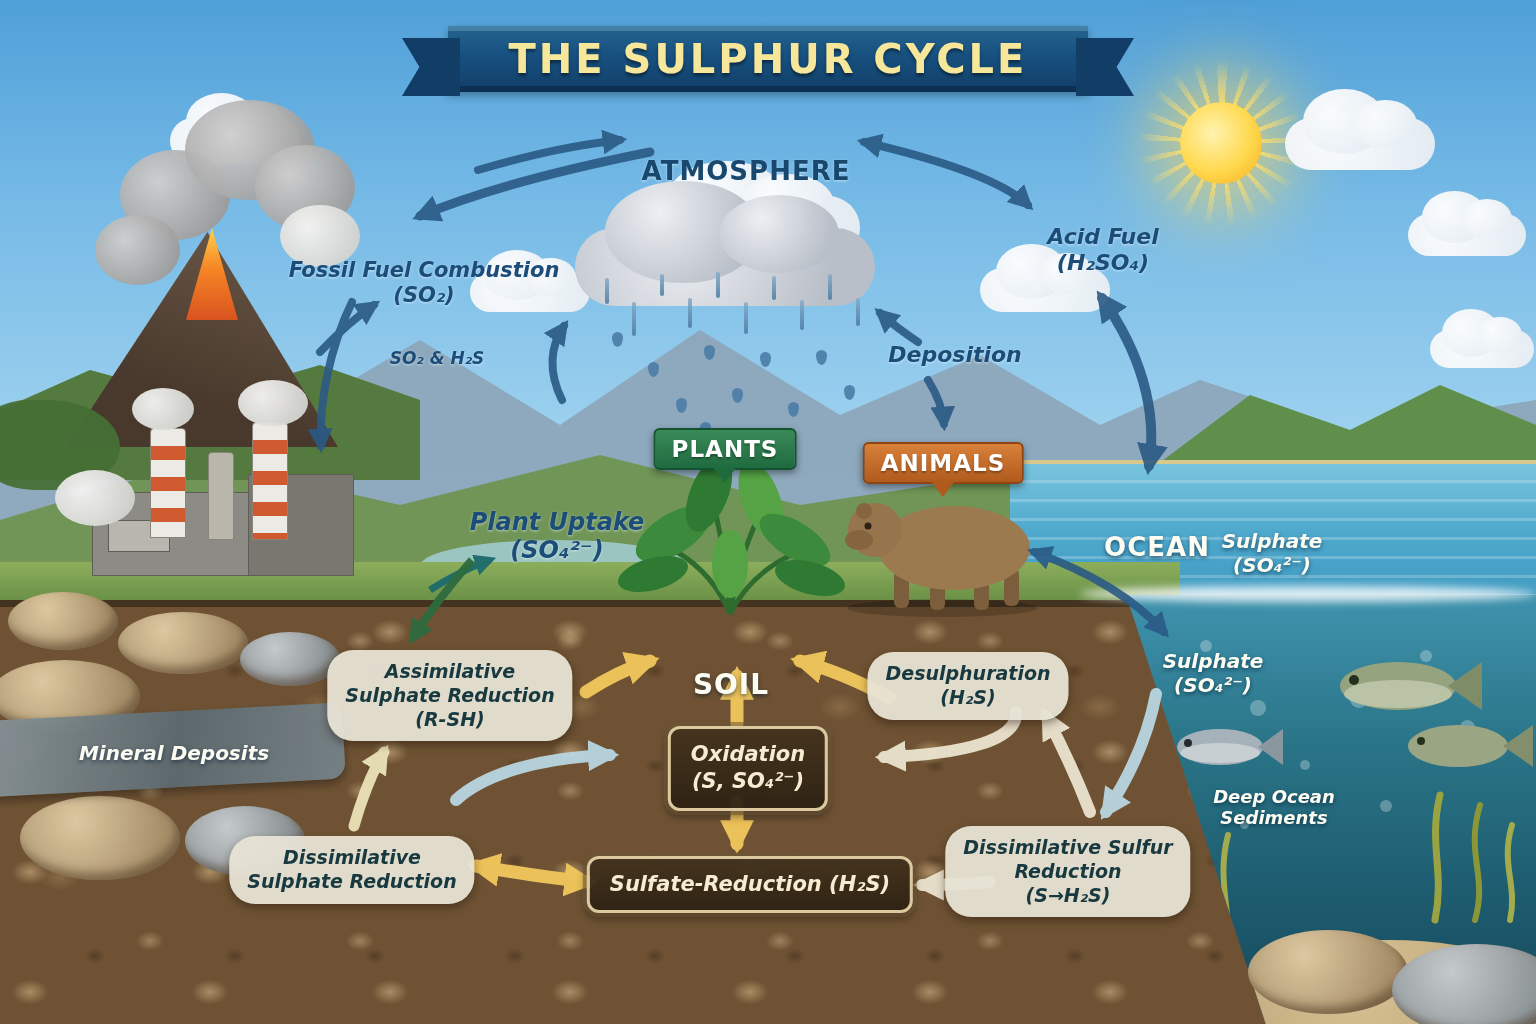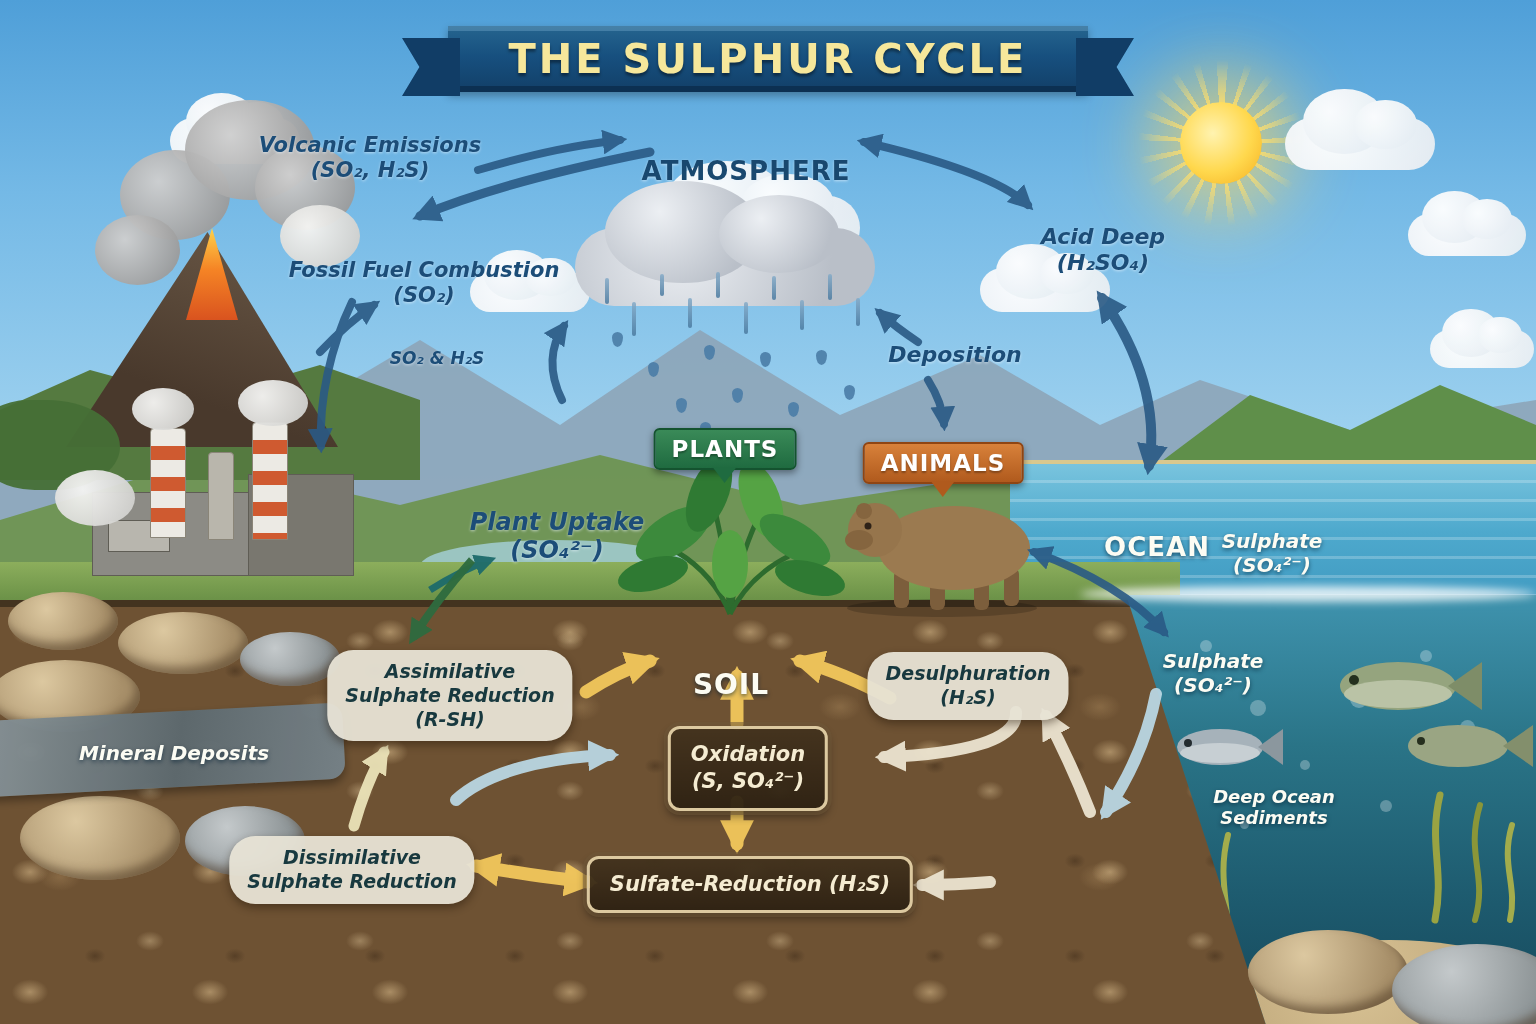--- a/index.html
+++ b/index.html
@@ -318,32 +318,28 @@
     </g>
     <path d="M354 826 C 362 798 372 772 384 752" fill="none" stroke="#ebe3b8" stroke-width="11" marker-end="url(#mPale)" opacity="0.95" stroke-linecap="round"></path>
     <g fill="none" stroke="#b9d6e2" stroke-width="12" opacity="0.95" stroke-linecap="round">
       <path d="M456 800 C 486 772 546 757 610 755" marker-end="url(#mBlue)"></path>
       <path d="M1156 694 C 1148 736 1130 776 1106 812" marker-end="url(#mBlue)"></path>
     </g>
   </svg>
 
   <div class="lbl caps" style="left:746px;top:120px;font-size:26px;color:#19486f;">ATMOSPHERE</div>
 
-  <div class="lbl" style="left:370px;top:133px;font-size:21px;">
-    <div>Volcanic Emissions</div>
-      <div>(SO₂, H₂S)</div>
-  </div>
   <div class="lbl" style="left:424px;top:258px;font-size:21px;">
     <div>Fossil Fuel Combustion</div>
       <div>(SO₂)</div>
   </div>
   <div class="lbl" style="left:437px;top:348px;font-size:17px;">SO₂ &amp; H₂S</div>
 
   <div class="lbl" style="left:1103px;top:224px;font-size:22px;">
-    <div>Acid Deep</div>
+    <div>Acid Fuel</div>
       <div>(H₂SO₄)</div>
   </div>
   <div class="lbl" style="left:955px;top:342px;font-size:22px;">Deposition</div>
 
   <div class="tag green" style="left:725px;top:428px;">PLANTS</div>
   <div class="tag orange" style="left:943px;top:442px;">ANIMALS</div>
 
   <div class="lbl" style="left:557px;top:508px;font-size:24px;">
     <div>Plant Uptake</div>
       <div>(SO₄²⁻)</div>
@@ -377,17 +373,22 @@
   </div>
   <div class="dark-box" style="left:748px;top:726px;">
     <div>Oxidation</div>
     <div>(S, SO₄²⁻)</div>
   </div>
   <div class="dark-box" style="left:750px;top:856px;">Sulfate-Reduction (H₂S)</div>
   <div class="bubble" style="left:352px;top:836px;">
     <div>Dissimilative</div>
     <div>Sulphate Reduction</div>
   </div>
+  <div class="bubble" style="left:1068px;top:826px;">
+    <div>Dissimilative Sulfur</div>
+    <div>Reduction</div>
+    <div>(S→H₂S)</div>
+  </div>
 
   <div class="ribbon">
     <span class="ribbon-text">THE SULPHUR CYCLE</span>
   </div>
 </div>
 
 </body></html>

